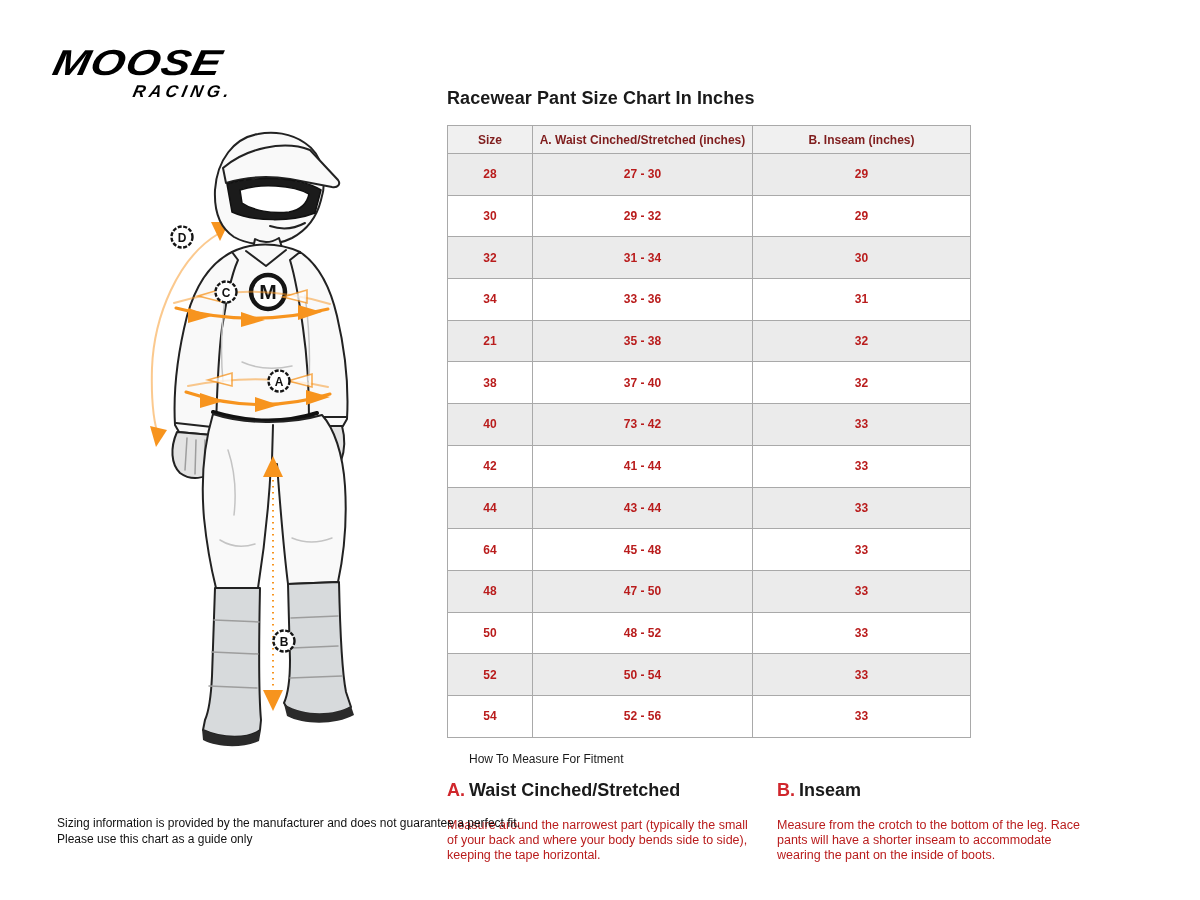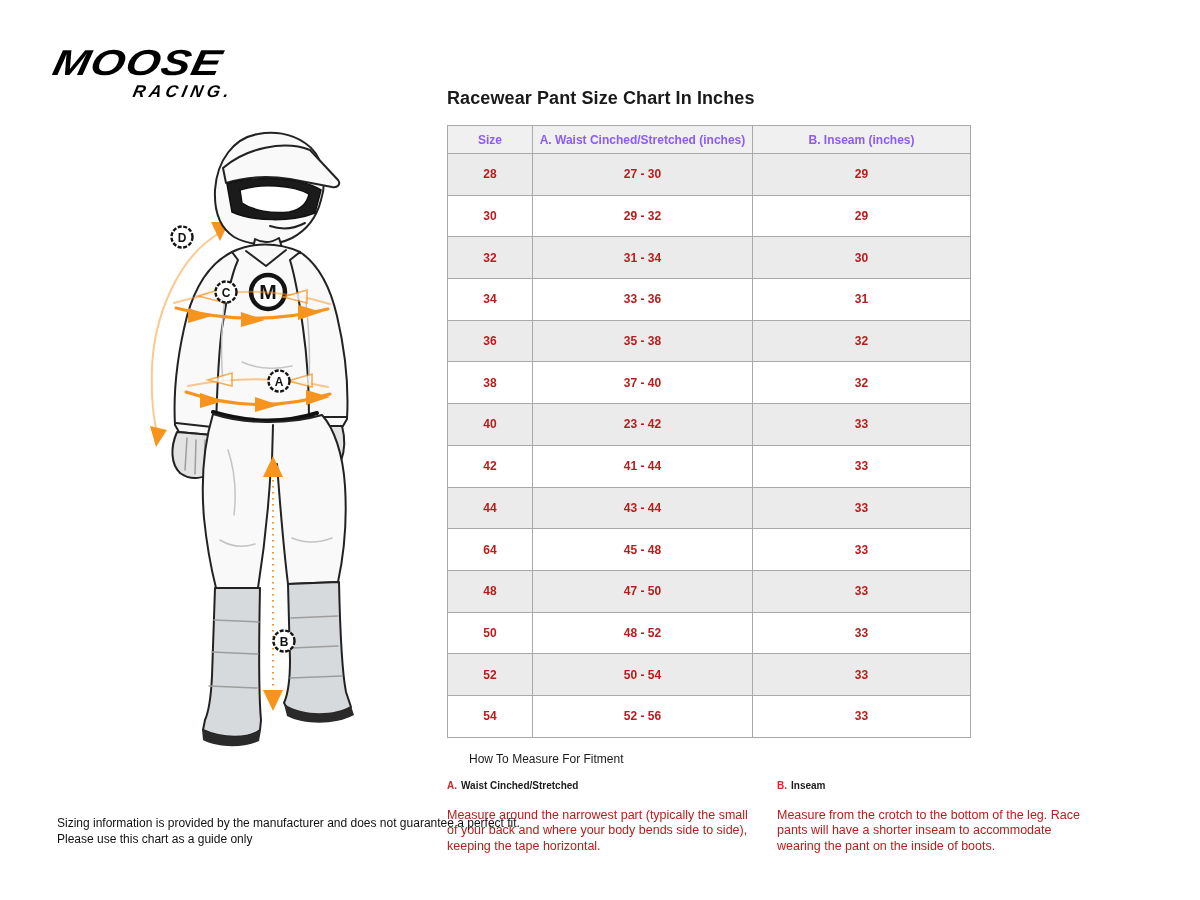--- a/index.html
+++ b/index.html
@@ -20,32 +20,32 @@
   }
   
   .chart-title{position:absolute;left:447px;top:88px;font-size:18px;font-weight:bold;letter-spacing:.1px;}
   table.size-chart{
     position:absolute;left:447px;top:125px;width:523px;border-collapse:collapse;
     table-layout:fixed;font-size:12px;
   }
   .size-chart th,.size-chart td{
     border:1px solid #a9a9a9;text-align:center;vertical-align:middle;padding:0;
   }
-  .size-chart th{height:27px;background:#f0f0f0;font-weight:bold;font-size:12px;color:#8b5cf6;}
+  .size-chart th{height:27px;background:#f0f0f0;font-weight:bold;font-size:12px;color:#7f1d1d;}
   .size-chart td{height:40.7px;font-weight:bold;color:#b91c1c;background:#fff;}
   .size-chart tr.shade td{background:#ebebeb;}
   .col-size{width:85px;}
   .col-waist{width:220px;}
   .col-inseam{width:218px;}
   
   .measure-heading{position:absolute;left:469px;top:752px;font-size:12px;font-weight:normal;}
   .measure-col{position:absolute;top:780px;width:302px;font-size:12.5px;line-height:1.22;}
   .measure-col.a{left:447px;}
   .measure-col.b{left:777px;width:310px;}
-  .measure-title{font-weight:bold;font-size:10px;margin-bottom:1px;}
+  .measure-title{font-weight:bold;font-size:18px;margin-bottom:1px;}
   .measure-letter{color:#d0262c;}
   .measure-name{margin-left:4px;}
   .measure-body{margin-top:16px;color:#b91c1c;}
   
   .disclaimer{position:absolute;left:57px;top:816px;font-size:12px;line-height:1.3;color:#111;}
   
   .figure{position:absolute;left:60px;top:120px;width:380px;height:630px;}
   .outline{fill:none;stroke:#222;stroke-width:2;stroke-linejoin:round;stroke-linecap:round;}
   .fill-white{fill:#f9f9f9;stroke:#222;stroke-width:2;stroke-linejoin:round;}
   .fill-grey{fill:#e3e3e3;stroke:#222;stroke-width:2;stroke-linejoin:round;}
@@ -202,32 +202,32 @@
           <td>32</td>
           <td>31 - 34</td>
           <td>30</td>
         </tr>
       <tr>
           <td>34</td>
           <td>33 - 36</td>
           <td>31</td>
         </tr>
       <tr class="shade">
-          <td>36</td>
+          <td>21</td>
           <td>35 - 38</td>
           <td>32</td>
         </tr>
       <tr>
           <td>38</td>
           <td>37 - 40</td>
           <td>32</td>
         </tr>
       <tr class="shade">
           <td>40</td>
-          <td>23 - 42</td>
+          <td>73 - 42</td>
           <td>33</td>
         </tr>
       <tr>
           <td>42</td>
           <td>41 - 44</td>
           <td>33</td>
         </tr>
       <tr class="shade">
           <td>44</td>
           <td>43 - 44</td>

